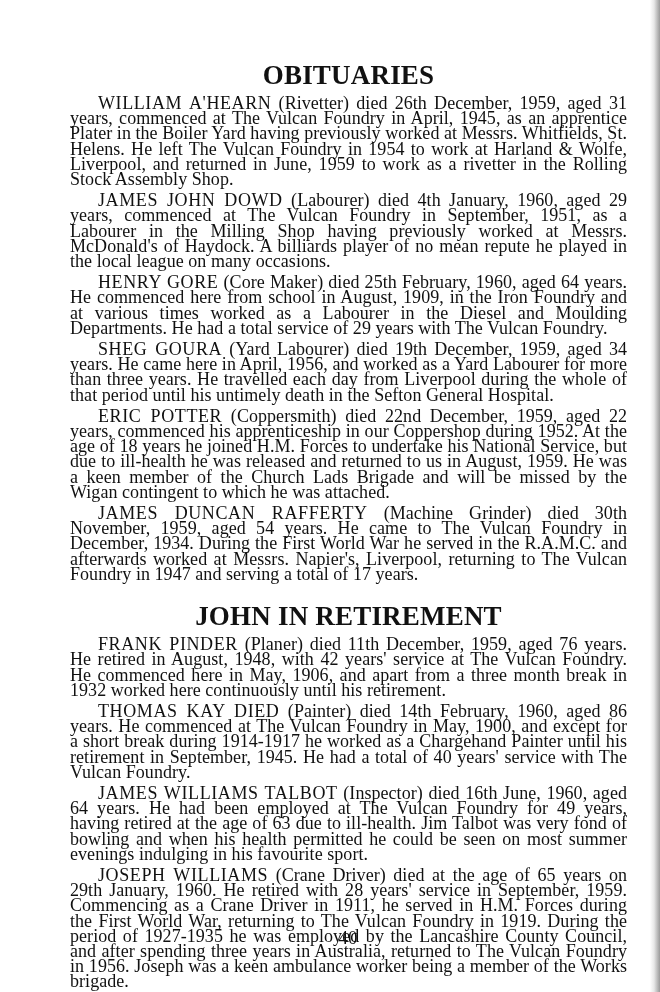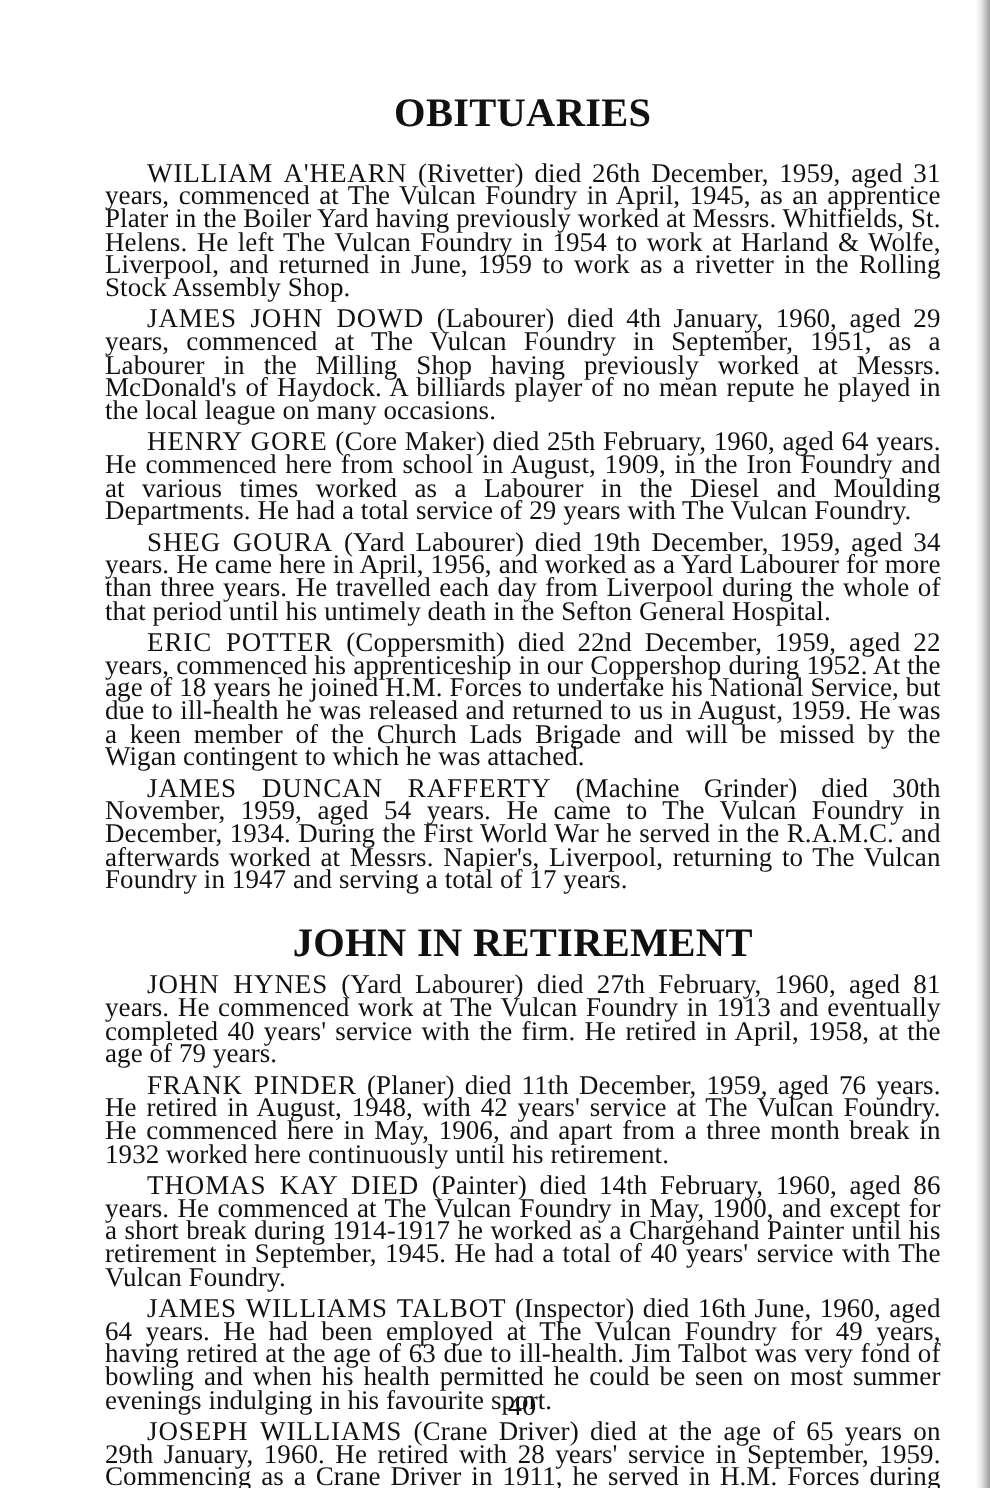--- a/index.html
+++ b/index.html
@@ -11,21 +11,21 @@
       position: absolute; top: 0; right: 0; width: 10px; height: 992px;
       background: linear-gradient(to right, #ffffff 0%, #e8e8e8 40%, #9a9a9a 100%);
     }
     .page {
       position: absolute; left: 70px; top: 60px; width: 557px;
     }
     h1.section-title {
       margin: 0; text-align: center; font-weight: bold;
       font-size: 27px; letter-spacing: 0.2px; line-height: 30px;
     }
-    h1.title-obits { margin-bottom: 18px; }
+    h1.title-obits { margin-bottom: 6px; }
     h1.title-retire { margin-top: 19px; margin-bottom: 6px; }
     p.entry {
       margin: 0 0 6px 0; font-size: 18px; line-height: 15.2px;
       text-align: justify; text-indent: 28px; letter-spacing: 0.05px;
     }
     .name { letter-spacing: 0.6px; }
     .page-number {
       position: absolute; left: 0; right: 0; top: 927px; text-align: center;
       font-size: 19px;
       padding-left: 36px;
@@ -41,20 +41,19 @@
 
   <p class="entry"><span class="name">WILLIAM A'HEARN</span> <span>(Rivetter) died 26th December, 1959, aged 31 years, commenced at The Vulcan Foundry in April, 1945, as an apprentice Plater in the Boiler Yard having previously worked at Messrs. Whitfields, St. Helens. He left The Vulcan Foundry in 1954 to work at Harland &amp; Wolfe, Liverpool, and returned in June, 1959 to work as a rivetter in the Rolling Stock Assembly Shop.</span></p>
   <p class="entry"><span class="name">JAMES JOHN DOWD</span> <span>(Labourer) died 4th January, 1960, aged 29 years, commenced at The Vulcan Foundry in September, 1951, as a Labourer in the Milling Shop having previously worked at Messrs. McDonald's of Haydock. A billiards player of no mean repute he played in the local league on many occasions.</span></p>
   <p class="entry"><span class="name">HENRY GORE</span> <span>(Core Maker) died 25th February, 1960, aged 64 years. He commenced here from school in August, 1909, in the Iron Foundry and at various times worked as a Labourer in the Diesel and Moulding Departments. He had a total service of 29 years with The Vulcan Foundry.</span></p>
   <p class="entry"><span class="name">SHEG GOURA</span> <span>(Yard Labourer) died 19th December, 1959, aged 34 years. He came here in April, 1956, and worked as a Yard Labourer for more than three years. He travelled each day from Liverpool during the whole of that period until his untimely death in the Sefton General Hospital.</span></p>
   <p class="entry"><span class="name">ERIC POTTER</span> <span>(Coppersmith) died 22nd December, 1959, aged 22 years, commenced his apprenticeship in our Coppershop during 1952. At the age of 18 years he joined H.M. Forces to undertake his National Service, but due to ill-health he was released and returned to us in August, 1959. He was a keen member of the Church Lads Brigade and will be missed by the Wigan contingent to which he was attached.</span></p>
   <p class="entry"><span class="name">JAMES DUNCAN RAFFERTY</span> <span>(Machine Grinder) died 30th November, 1959, aged 54 years. He came to The Vulcan Foundry in December, 1934. During the First World War he served in the R.A.M.C. and afterwards worked at Messrs. Napier's, Liverpool, returning to The Vulcan Foundry in 1947 and serving a total of 17 years.</span></p>
 
   <h1 class="section-title title-retire">JOHN IN RETIREMENT</h1>
 
-  <p class="entry"><span class="name">JOHN HYNES</span> <span>(Yard Labourer) died 27th February, 1960, aged 81 years. He commenced work at The Vulcan Foundry in 1913 and eventually completed 40 years' service with the firm. He retired in April, 1958, at the age of 79 years.</span></p>
   <p class="entry"><span class="name">FRANK PINDER</span> <span>(Planer) died 11th December, 1959, aged 76 years. He retired in August, 1948, with 42 years' service at The Vulcan Foundry. He commenced here in May, 1906, and apart from a three month break in 1932 worked here continuously until his retirement.</span></p>
   <p class="entry"><span class="name">THOMAS KAY DIED</span> <span>(Painter) died 14th February, 1960, aged 86 years. He commenced at The Vulcan Foundry in May, 1900, and except for a short break during 1914-1917 he worked as a Chargehand Painter until his retirement in September, 1945. He had a total of 40 years' service with The Vulcan Foundry.</span></p>
   <p class="entry"><span class="name">JAMES WILLIAMS TALBOT</span> <span>(Inspector) died 16th June, 1960, aged 64 years. He had been employed at The Vulcan Foundry for 49 years, having retired at the age of 63 due to ill-health. Jim Talbot was very fond of bowling and when his health permitted he could be seen on most summer evenings indulging in his favourite sport.</span></p>
   <p class="entry"><span class="name">JOSEPH WILLIAMS</span> <span>(Crane Driver) died at the age of 65 years on 29th January, 1960. He retired with 28 years' service in September, 1959. Commencing as a Crane Driver in 1911, he served in H.M. Forces during the First World War, returning to The Vulcan Foundry in 1919. During the period of 1927-1935 he was employed by the Lancashire County Council, and after spending three years in Australia, returned to The Vulcan Foundry in 1956. Joseph was a keen ambulance worker being a member of the Works brigade.</span></p>
 </div>
 
 <div class="page-number">40</div>
 
 </body></html>

